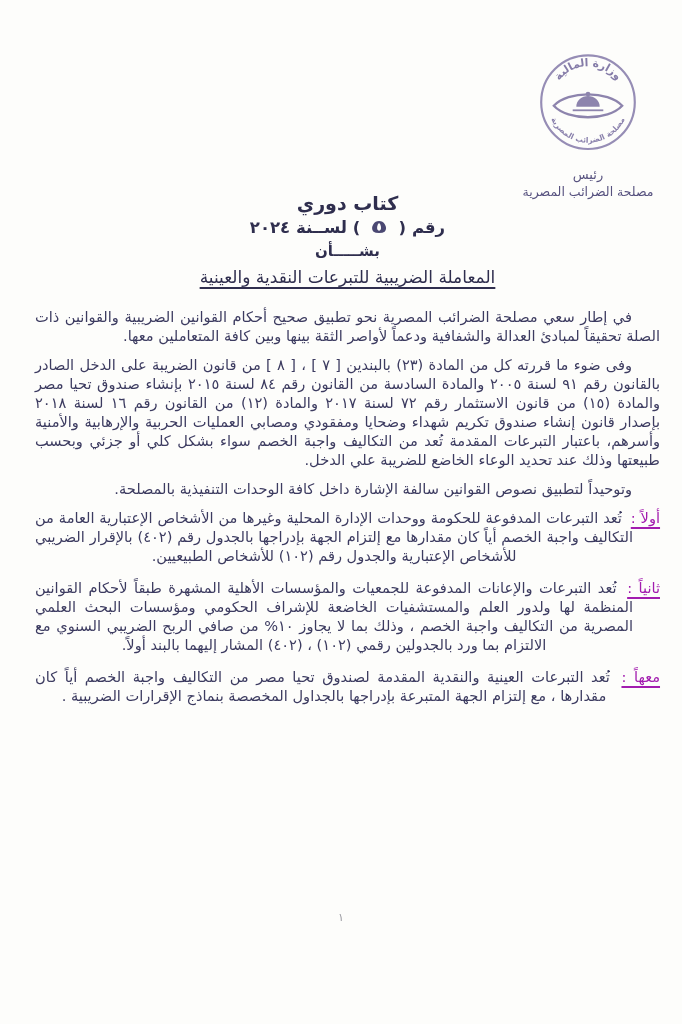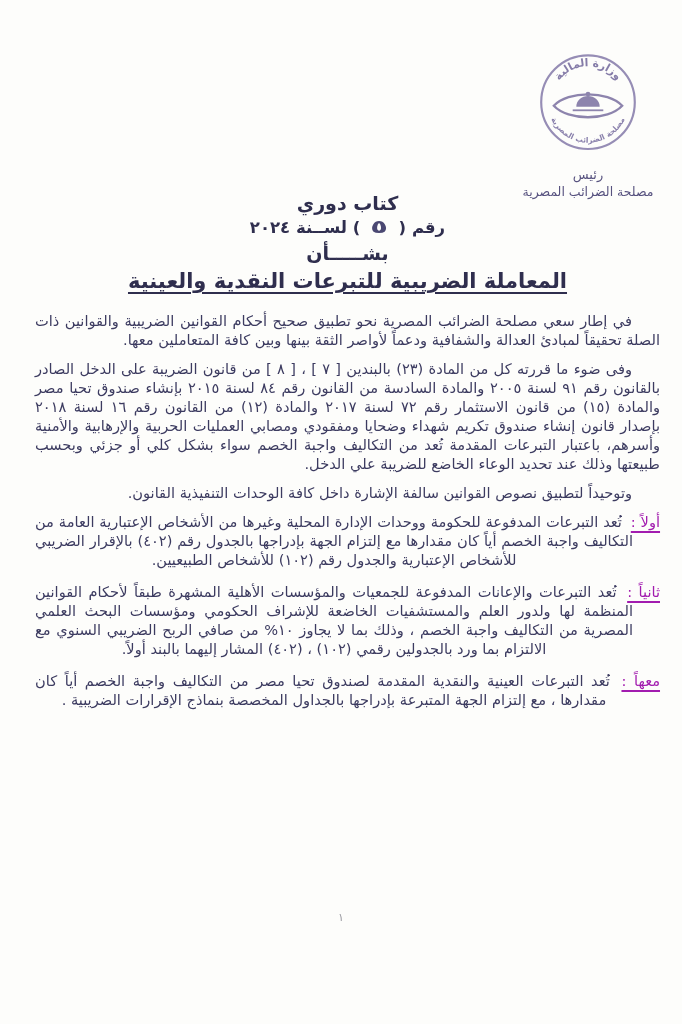--- a/index.html
+++ b/index.html
@@ -37,23 +37,23 @@
   .doc-title { font-size: 19px; font-weight: bold; margin-bottom: 3px; }
   .doc-number { font-size: 16.5px; font-weight: bold; margin-bottom: 5px; }
   .doc-number .handnum {
     display: inline-block;
     font-size: 17px;
     font-weight: 600;
     color: #4a4872;
     padding: 0 14px;
     transform: scale(1.7, 1.05);
   }
-  .regarding { font-size: 19px; font-weight: bold; margin-bottom: 5px; }
+  .regarding { font-size: 15px; font-weight: bold; margin-bottom: 5px; }
   .subject {
-    font-size: 21px; font-weight: bold; line-height: 25px;
+    font-size: 17px; font-weight: normal; line-height: 25px;
     text-decoration: underline;
     text-underline-offset: 4px;
     text-decoration-thickness: 1.5px;
   }
 
   
   .body-text { margin-top: 17px; font-size: 14.6px; font-weight: normal; line-height: 19px; }
   .para {
     text-align: justify;
     text-indent: 28px; 
@@ -123,21 +123,21 @@
     <div class="title-block">
       <div class="doc-title">كتاب دوري</div>
       <div class="doc-number"><span>رقم (</span><span class="handnum">٥</span><span>) لســنة ٢٠٢٤</span></div>
       <div class="regarding">بشـــــأن</div>
       <div class="subject">المعاملة الضريبية للتبرعات النقدية والعينية</div>
     </div>
 
     <div class="body-text">
       <p class="para">في إطار سعي مصلحة الضرائب المصرية نحو تطبيق صحيح أحكام القوانين الضريبية والقوانين ذات الصلة تحقيقاً لمبادئ العدالة والشفافية ودعماً لأواصر الثقة بينها وبين كافة المتعاملين معها.</p>
       <p class="para">وفى ضوء ما قررته كل من المادة (٢٣) بالبندين [ ٧ ] ، [ ٨ ] من قانون الضريبة على الدخل الصادر بالقانون رقم ٩١ لسنة ٢٠٠٥ والمادة السادسة من القانون رقم ٨٤ لسنة ٢٠١٥ بإنشاء صندوق تحيا مصر والمادة (١٥) من قانون الاستثمار رقم ٧٢ لسنة ٢٠١٧ والمادة (١٢) من القانون رقم ١٦ لسنة ٢٠١٨ بإصدار قانون إنشاء صندوق تكريم شهداء وضحايا ومفقودي ومصابي العمليات الحربية والإرهابية والأمنية وأسرهم، باعتبار التبرعات المقدمة تُعد من التكاليف واجبة الخصم سواء بشكل كلي أو جزئي وبحسب طبيعتها وذلك عند تحديد الوعاء الخاضع للضريبة علي الدخل.</p>
-      <p class="para">وتوحيداً لتطبيق نصوص القوانين سالفة الإشارة داخل كافة الوحدات التنفيذية القانون.</p>
+      <p class="para">وتوحيداً لتطبيق نصوص القوانين سالفة الإشارة داخل كافة الوحدات التنفيذية بالمصلحة.</p>
 
 
       <div class="item"><span class="marker">أولاً :</span> <span>تُعد التبرعات المدفوعة للحكومة ووحدات الإدارة المحلية وغيرها من الأشخاص الإعتبارية العامة من التكاليف واجبة الخصم أياً كان مقدارها مع إلتزام الجهة بإدراجها بالجدول رقم (٤٠٢) بالإقرار الضريبي للأشخاص الإعتبارية والجدول رقم (١٠٢) للأشخاص الطبيعيين.</span></div>
 
       <div class="item"><span class="marker">ثانياً :</span> <span>تُعد التبرعات والإعانات المدفوعة للجمعيات والمؤسسات الأهلية المشهرة طبقاً لأحكام القوانين المنظمة لها ولدور العلم والمستشفيات الخاضعة للإشراف الحكومي ومؤسسات البحث العلمي المصرية من التكاليف واجبة الخصم ، وذلك بما لا يجاوز ١٠% من صافي الربح الضريبي السنوي مع الالتزام بما ورد بالجدولين رقمي (١٠٢) ، (٤٠٢) المشار إليهما بالبند أولاً.</span></div>
 
       <div class="item"><span class="marker">معهاً :</span> <span>تُعد التبرعات العينية والنقدية المقدمة لصندوق تحيا مصر من التكاليف واجبة الخصم أياً كان مقدارها ، مع إلتزام الجهة المتبرعة بإدراجها بالجداول المخصصة بنماذج الإقرارات الضريبية .</span></div>
     </div>
   </div>
 

